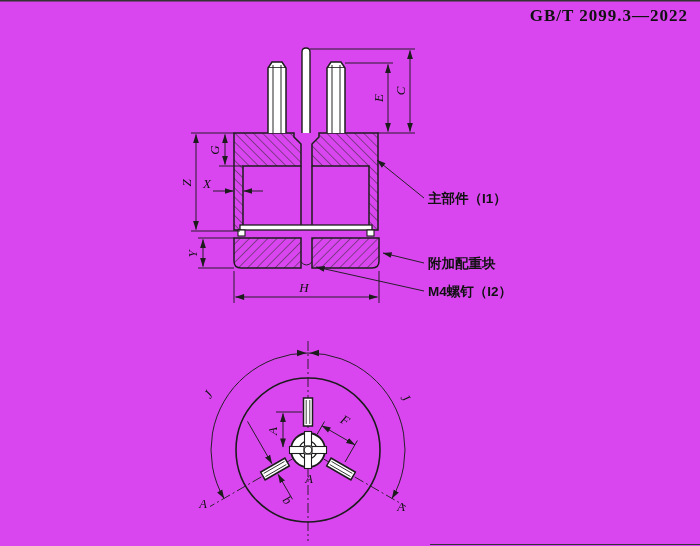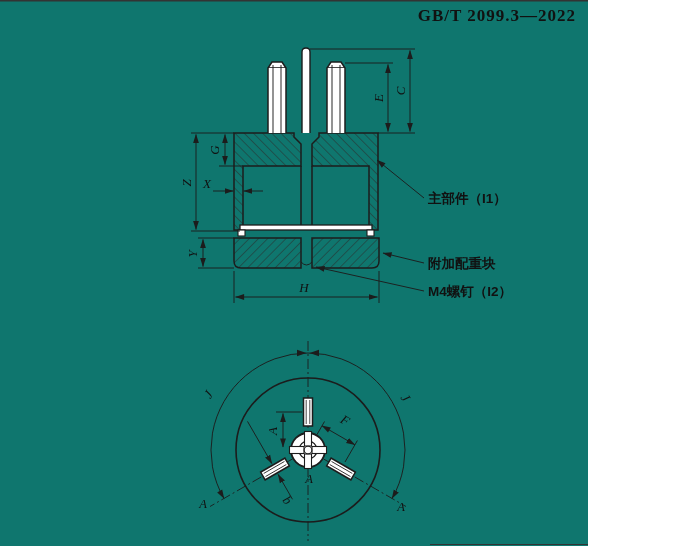--- a/index.html
+++ b/index.html
@@ -1,19 +1,19 @@
 <!DOCTYPE html>
 <html><head>
 <meta charset="utf-8">
 <style>
   html,body{margin:0;padding:0;}
   .page{
     position:relative;
-    width:588px;height:546px;
-    background:#0f766e;
+    width:700px;height:546px;
+    background:#d946ef;
     font-family:"Liberation Serif", serif;
     overflow:hidden;
   }
   .std-header{
     position:absolute;
     top:6px;right:12px;
     font-family:"Liberation Serif", serif;
     font-weight:bold;
     font-size:17px;
     letter-spacing:1px;

